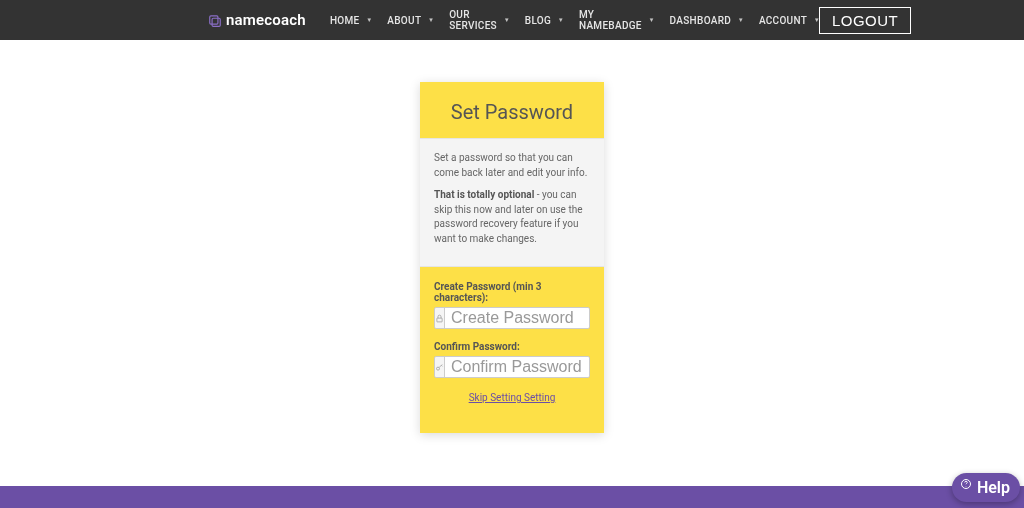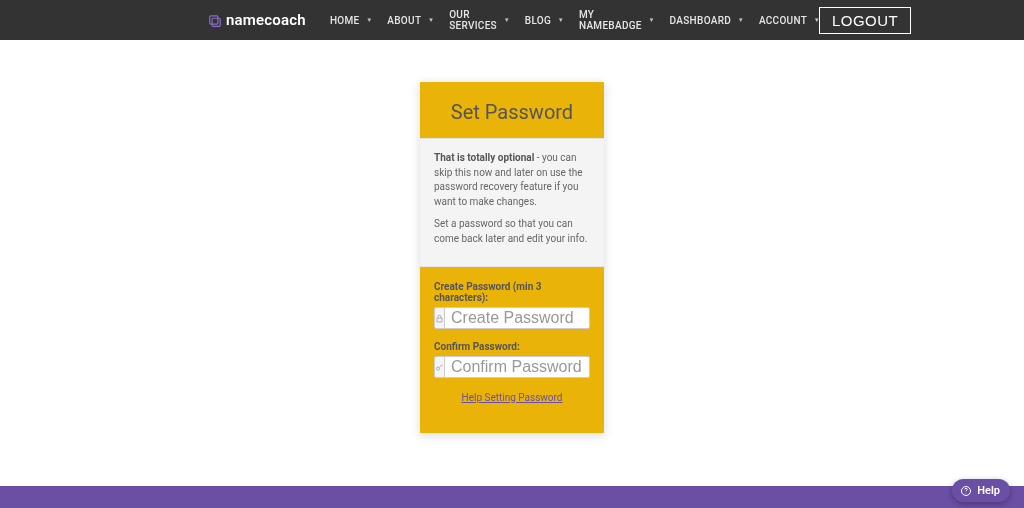--- a/index.html
+++ b/index.html
@@ -15,21 +15,21 @@
   .nav-items li { display: flex; align-items: center; gap: 8px; color: #e6e6e6; font-size: 10px; font-weight: 500; cursor: pointer; text-transform: uppercase; letter-spacing: .3px; }
   .nav-items li .caret { font-size: 7px; opacity: .8; }
   .spacer { flex: 1; }
   .logout-btn { border: 1px solid #fff; color: #fff; background: transparent; font-size: 15px; padding: 4px 12px; cursor: pointer; letter-spacing: .5px; }
 
   
   .main { display: flex; justify-content: center; padding-top: 42px; }
 
   .thecard {
     width: 184px;
-    background: #eab308;
+    background: #fde047;
     box-shadow: 0 2px 10px rgba(0,0,0,.15);
   }
   .thecard .title {
     text-align: center;
     font-size: 20px;
     font-weight: 400;
     color: #555;
     padding: 18px 16px 14px;
   }
   .thecard .info {
@@ -107,30 +107,29 @@
     bottom: 0;
     left: 0;
     width: 100%;
     height: 22px;
     background: #6b4fa5;
   }
 
   
   .help-pill {
     position: absolute;
-    right: 14px;
+    right: 4px;
     bottom: 6px;
     background: #6b4fa5;
     color: #fff;
     border-radius: 16px;
     padding: 5px 10px 5px 8px;
     display: flex;
-    align-items: center;
     gap: 5px;
-    font-size: 11px;
+    font-size: 16px;
     font-weight: 600;
     box-shadow: 0 2px 6px rgba(0,0,0,.3);
     cursor: pointer;
   }
   .help-pill svg { display: block; }
 </style>
 </head>
 <body>
 
 <div class="wrap">
@@ -176,24 +175,24 @@
         </li>
     </ul>
     <div class="spacer"></div>
     <button class="logout-btn">LOGOUT</button>
   </div>
 
   <div class="main">
     <div class="thecard">
       <div class="title">Set Password</div>
       <div class="info">
+        <p>Set a password so that you can come back later and edit your info.</p>
         <p>
           <b>That is totally optional</b><span> - you can skip this now and later on use the password recovery feature if you want to make changes.</span>
         </p>
-        <p>Set a password so that you can come back later and edit your info.</p>
       </div>
       <div class="form">
         <label class="field-label">Create Password (min 3 characters):</label>
         <div class="input-group">
           <span class="input-addon">
             <svg width="9" height="9" viewBox="0 0 24 24" fill="none" stroke="#999" stroke-width="2">
               <rect x="5" y="11" width="14" height="10" rx="1"></rect>
               <path d="M8 11V7a4 4 0 0 1 8 0v4"></path>
             </svg>
           </span>
@@ -204,21 +203,21 @@
         <div class="input-group">
           <span class="input-addon">
             <svg width="9" height="9" viewBox="0 0 24 24" fill="none" stroke="#999" stroke-width="2">
               <circle cx="8" cy="15" r="4"></circle>
               <path d="M11 12l8-8M17 6l3 3"></path>
             </svg>
           </span>
           <input type="password" placeholder="Confirm Password" style="">
         </div>
 
-        <a class="skip-link">Help Setting Password</a>
+        <a class="skip-link">Skip Setting Setting</a>
       </div>
     </div>
   </div>
 
   <div class="footer-bar"></div>
 
   <div class="help-pill">
     <span>
       <svg width="12" height="12" viewBox="0 0 24 24" fill="none" stroke="#fff" stroke-width="2">
         <circle cx="12" cy="12" r="9"></circle>

